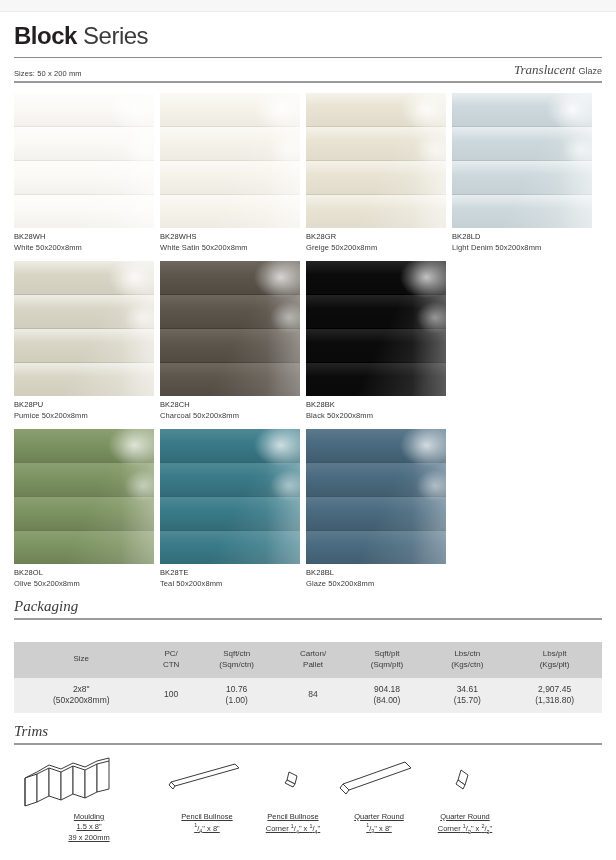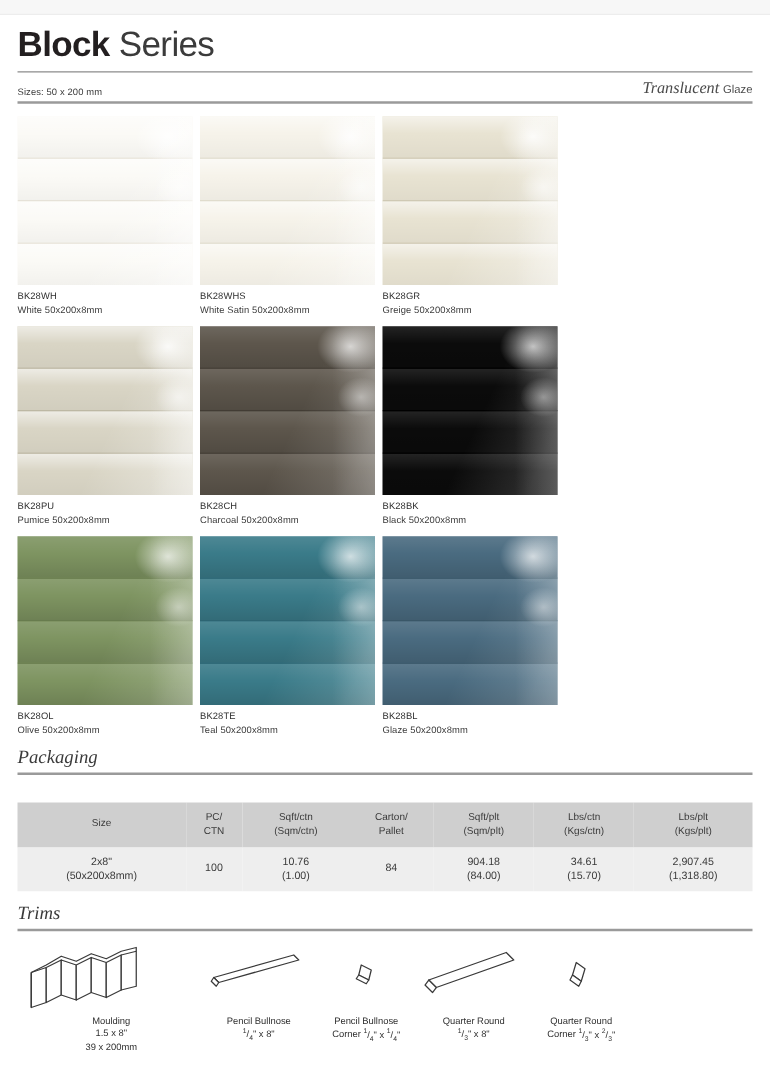--- a/index.html
+++ b/index.html
@@ -19,21 +19,21 @@
   .top-band {
     height: 12px;
     background: #f7f7f7;
     border-bottom: 1px solid #ededed;
   }
 
   
   .header { padding: 6px 14px 0 14px; }
 
   .series-title {
-    font-size: 28px;
+    font-size: 24px;
     line-height: 36px;
     letter-spacing: -0.5px;
     color: #231f20;
     white-space: nowrap;
   }
   .series-title .strong { font-weight: bold; }
   .series-title .light { font-weight: 300; color: #3b3b3b; }
 
   .title-rule {
     margin-top: 3px;
@@ -165,20 +165,21 @@
     text-align: center;
     line-height: 1.35;
   }
   .pkg-table .sub { display: block; }
 
   
   .trims-area {
     padding: 6px 14px 0 14px;
     display: flex;
     align-items: flex-start;
+    text-decoration: underline;
   }
   .trim {
     display: flex;
     flex-direction: column;
     align-items: center;
   }
   .trim-art { height: 60px; display: flex; align-items: center; justify-content: center; }
   .trim-label {
     font-size: 7.5px;
     color: #2f2f2f;
@@ -255,20 +256,35 @@
             <div class="course" style="background: linear-gradient(rgba(255, 255, 255, 0.55) 0%, rgba(255, 255, 255, 0) 42%, rgba(0, 0, 0, 0.035) 100%);"></div>
             <div class="course" style="background: linear-gradient(rgba(255, 255, 255, 0.55) 0%, rgba(255, 255, 255, 0) 42%, rgba(0, 0, 0, 0.035) 100%);"></div>
             <div class="grout g1" style="background: rgb(207, 201, 180);"></div>
             <div class="grout g2" style="background: rgb(207, 201, 180);"></div>
             <div class="grout g3" style="background: rgb(207, 201, 180);"></div>
             <div class="sheen" style="background: radial-gradient(38px 30px at 86% 12%, rgba(255, 255, 255, 0.85) 0%, rgba(255, 255, 255, 0) 70%), radial-gradient(26px 22px at 92% 42%, rgba(255, 255, 255, 0.55) 0%, rgba(255, 255, 255, 0) 72%), linear-gradient(115deg, rgba(255, 255, 255, 0) 55%, rgba(255, 255, 255, 0.3) 88%);"></div>
             <div class="sheen-right" style="background: linear-gradient(90deg, rgba(255, 255, 255, 0) 0%, rgba(255, 255, 255, 0.38) 100%);"></div>
           </div>
           <div class="tile-code">BK28GR</div>
           <div class="tile-desc">Greige 50x200x8mm</div>
+        </div>
+        <div class="tile-cell">
+          <div class="swatch" style="background: rgb(204, 216, 220);">
+            <div class="course" style="background: linear-gradient(rgba(255, 255, 255, 0.55) 0%, rgba(255, 255, 255, 0) 42%, rgba(0, 0, 0, 0.035) 100%);"></div>
+            <div class="course" style="background: linear-gradient(rgba(255, 255, 255, 0.55) 0%, rgba(255, 255, 255, 0) 42%, rgba(0, 0, 0, 0.035) 100%);"></div>
+            <div class="course" style="background: linear-gradient(rgba(255, 255, 255, 0.55) 0%, rgba(255, 255, 255, 0) 42%, rgba(0, 0, 0, 0.035) 100%);"></div>
+            <div class="course" style="background: linear-gradient(rgba(255, 255, 255, 0.55) 0%, rgba(255, 255, 255, 0) 42%, rgba(0, 0, 0, 0.035) 100%);"></div>
+            <div class="grout g1" style="background: rgb(178, 192, 197);"></div>
+            <div class="grout g2" style="background: rgb(178, 192, 197);"></div>
+            <div class="grout g3" style="background: rgb(178, 192, 197);"></div>
+            <div class="sheen" style="background: radial-gradient(38px 30px at 86% 12%, rgba(255, 255, 255, 0.85) 0%, rgba(255, 255, 255, 0) 70%), radial-gradient(26px 22px at 92% 42%, rgba(255, 255, 255, 0.55) 0%, rgba(255, 255, 255, 0) 72%), linear-gradient(115deg, rgba(255, 255, 255, 0) 55%, rgba(255, 255, 255, 0.3) 88%);"></div>
+            <div class="sheen-right" style="background: linear-gradient(90deg, rgba(255, 255, 255, 0) 0%, rgba(255, 255, 255, 0.38) 100%);"></div>
+          </div>
+          <div class="tile-code">BK28LD</div>
+          <div class="tile-desc">Light Denim 50x200x8mm</div>
         </div>
       </div>
       <div class="tile-row">
         <div class="tile-cell">
           <div class="swatch" style="background: rgb(217, 213, 197);">
             <div class="course" style="background: linear-gradient(rgba(255, 255, 255, 0.55) 0%, rgba(255, 255, 255, 0) 42%, rgba(0, 0, 0, 0.035) 100%);"></div>
             <div class="course" style="background: linear-gradient(rgba(255, 255, 255, 0.55) 0%, rgba(255, 255, 255, 0) 42%, rgba(0, 0, 0, 0.035) 100%);"></div>
             <div class="course" style="background: linear-gradient(rgba(255, 255, 255, 0.55) 0%, rgba(255, 255, 255, 0) 42%, rgba(0, 0, 0, 0.035) 100%);"></div>
             <div class="course" style="background: linear-gradient(rgba(255, 255, 255, 0.55) 0%, rgba(255, 255, 255, 0) 42%, rgba(0, 0, 0, 0.035) 100%);"></div>
             <div class="grout g1" style="background: rgb(189, 184, 164);"></div>

